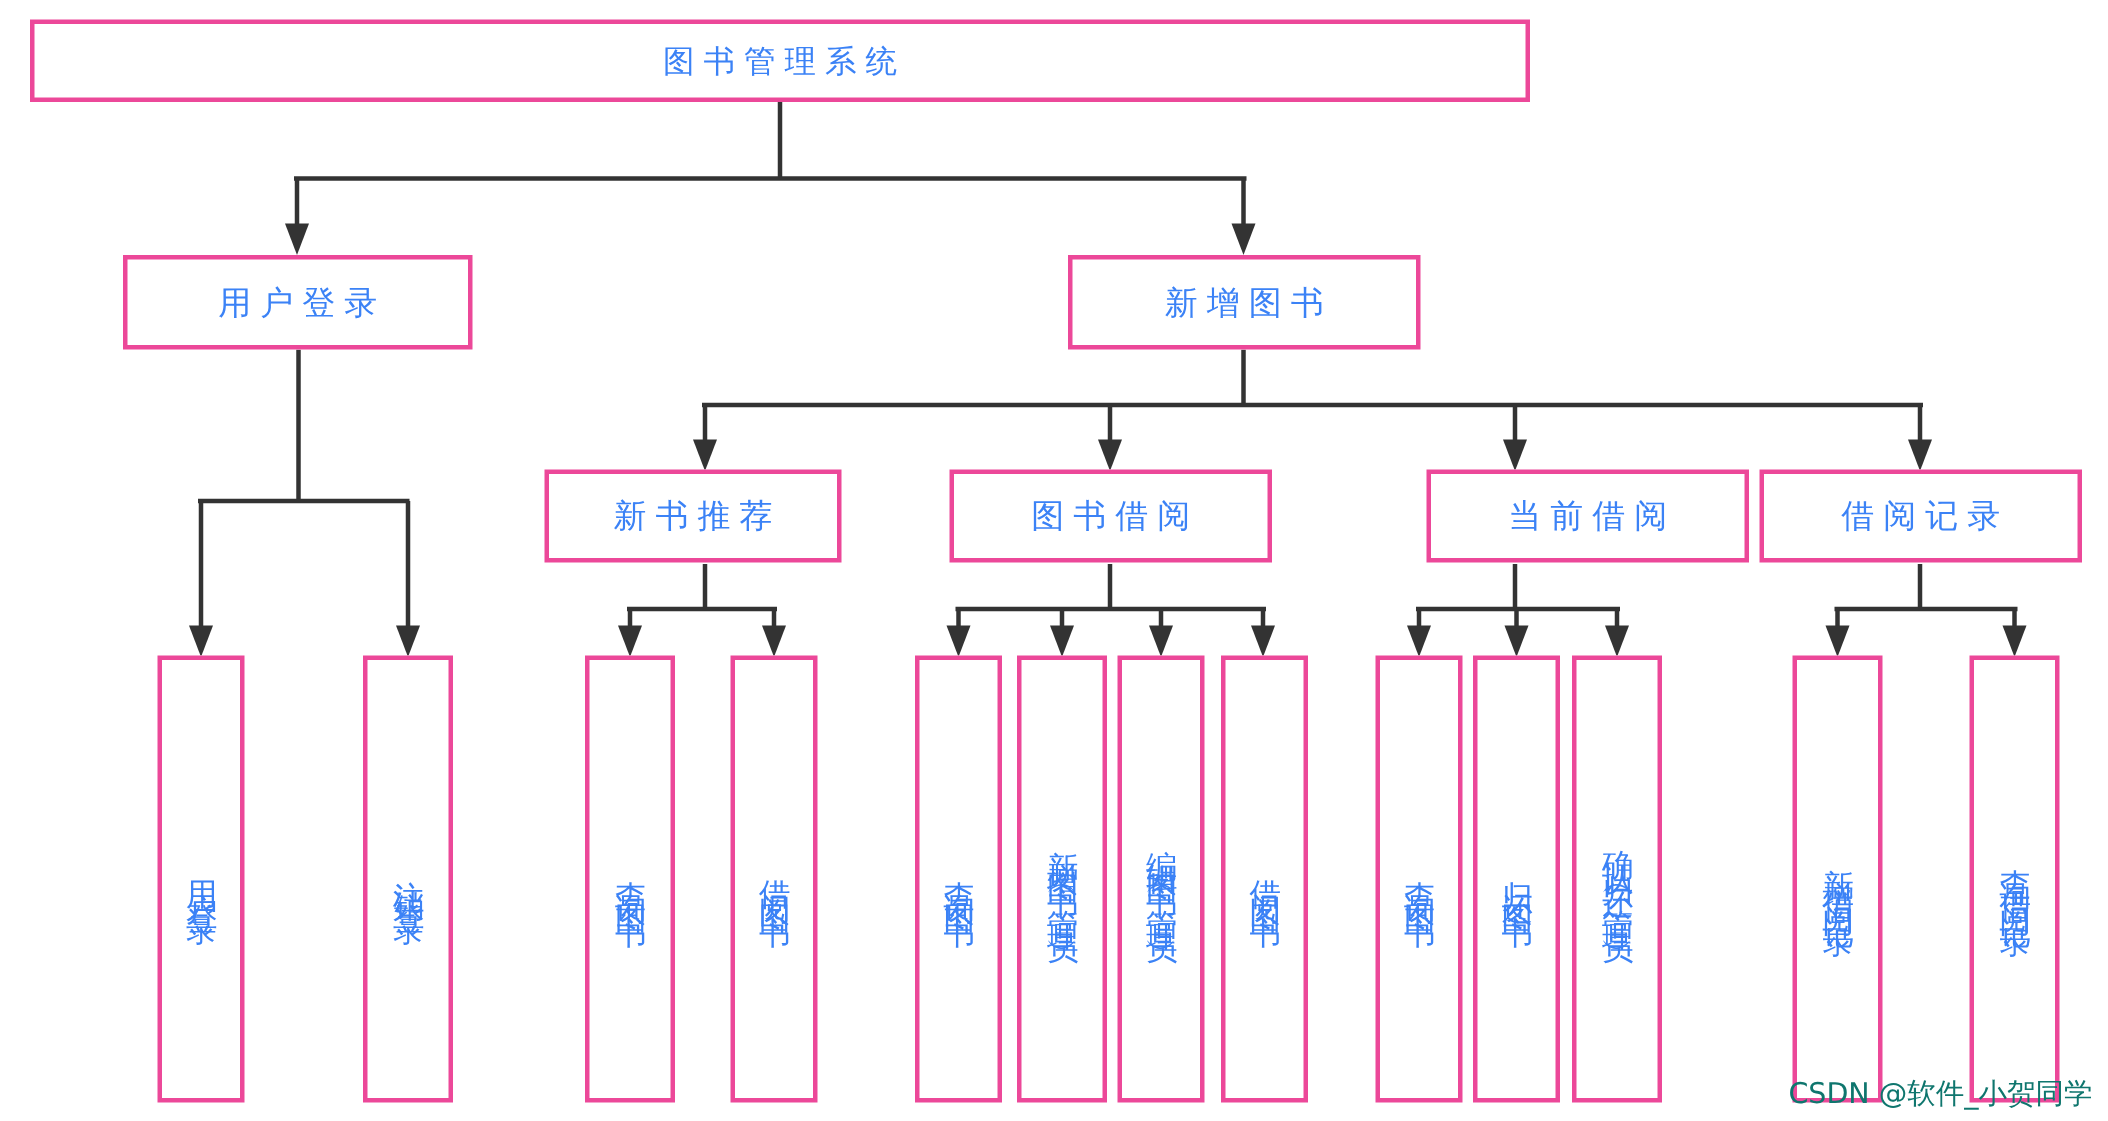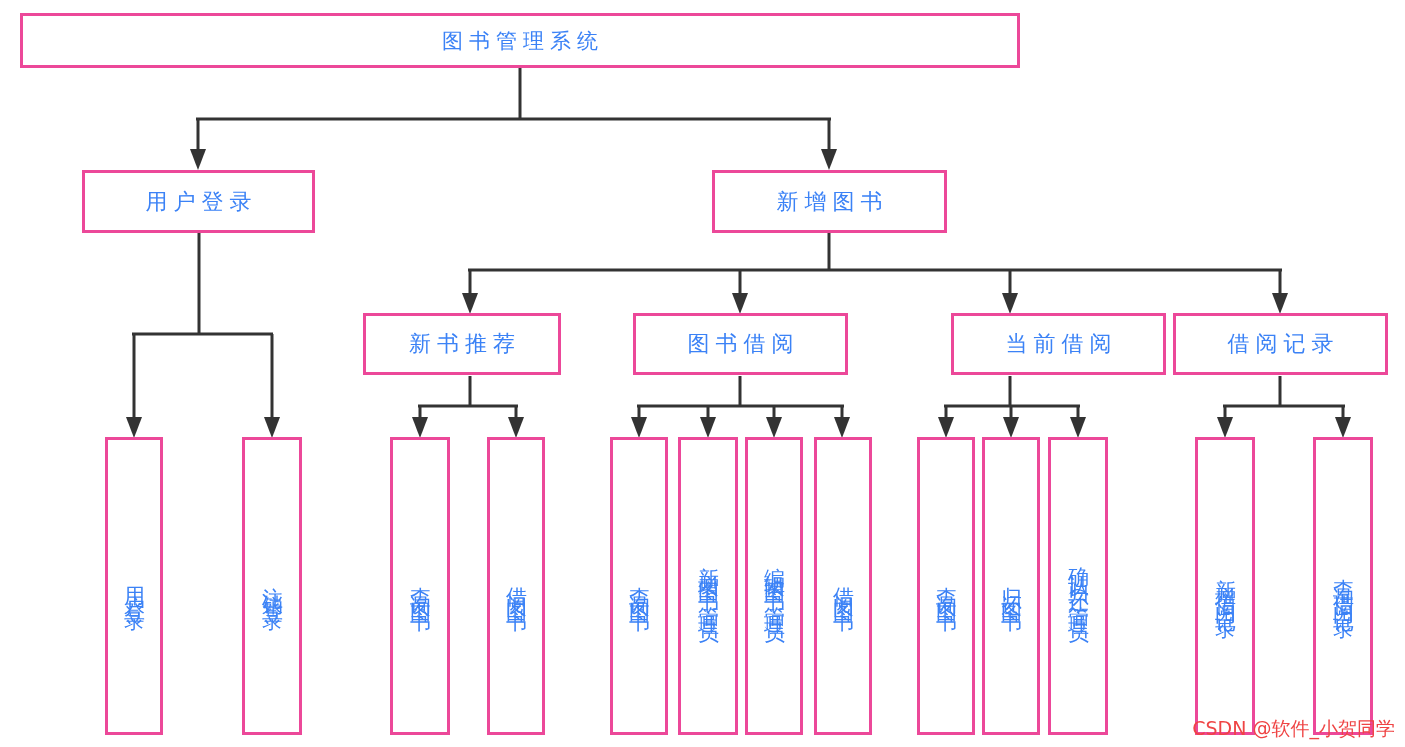--- a/index.html
+++ b/index.html
@@ -49,21 +49,21 @@
     font-size: 21px;
     letter-spacing: 8px;
     line-height: 1.0;
     white-space: nowrap;
   }
   .watermark {
     position: absolute;
     top: 716px;
     right: 10px;
     font-size: 19px;
-    color: #ef4444;
+    color: #0f766e;
     z-index: 5;
     white-space: nowrap;
   }
   line { stroke: #333333; stroke-width: 3; }
   polygon { fill: #333333; }
 </style>
 </head>
 <body>
 
 <div class="stage">

